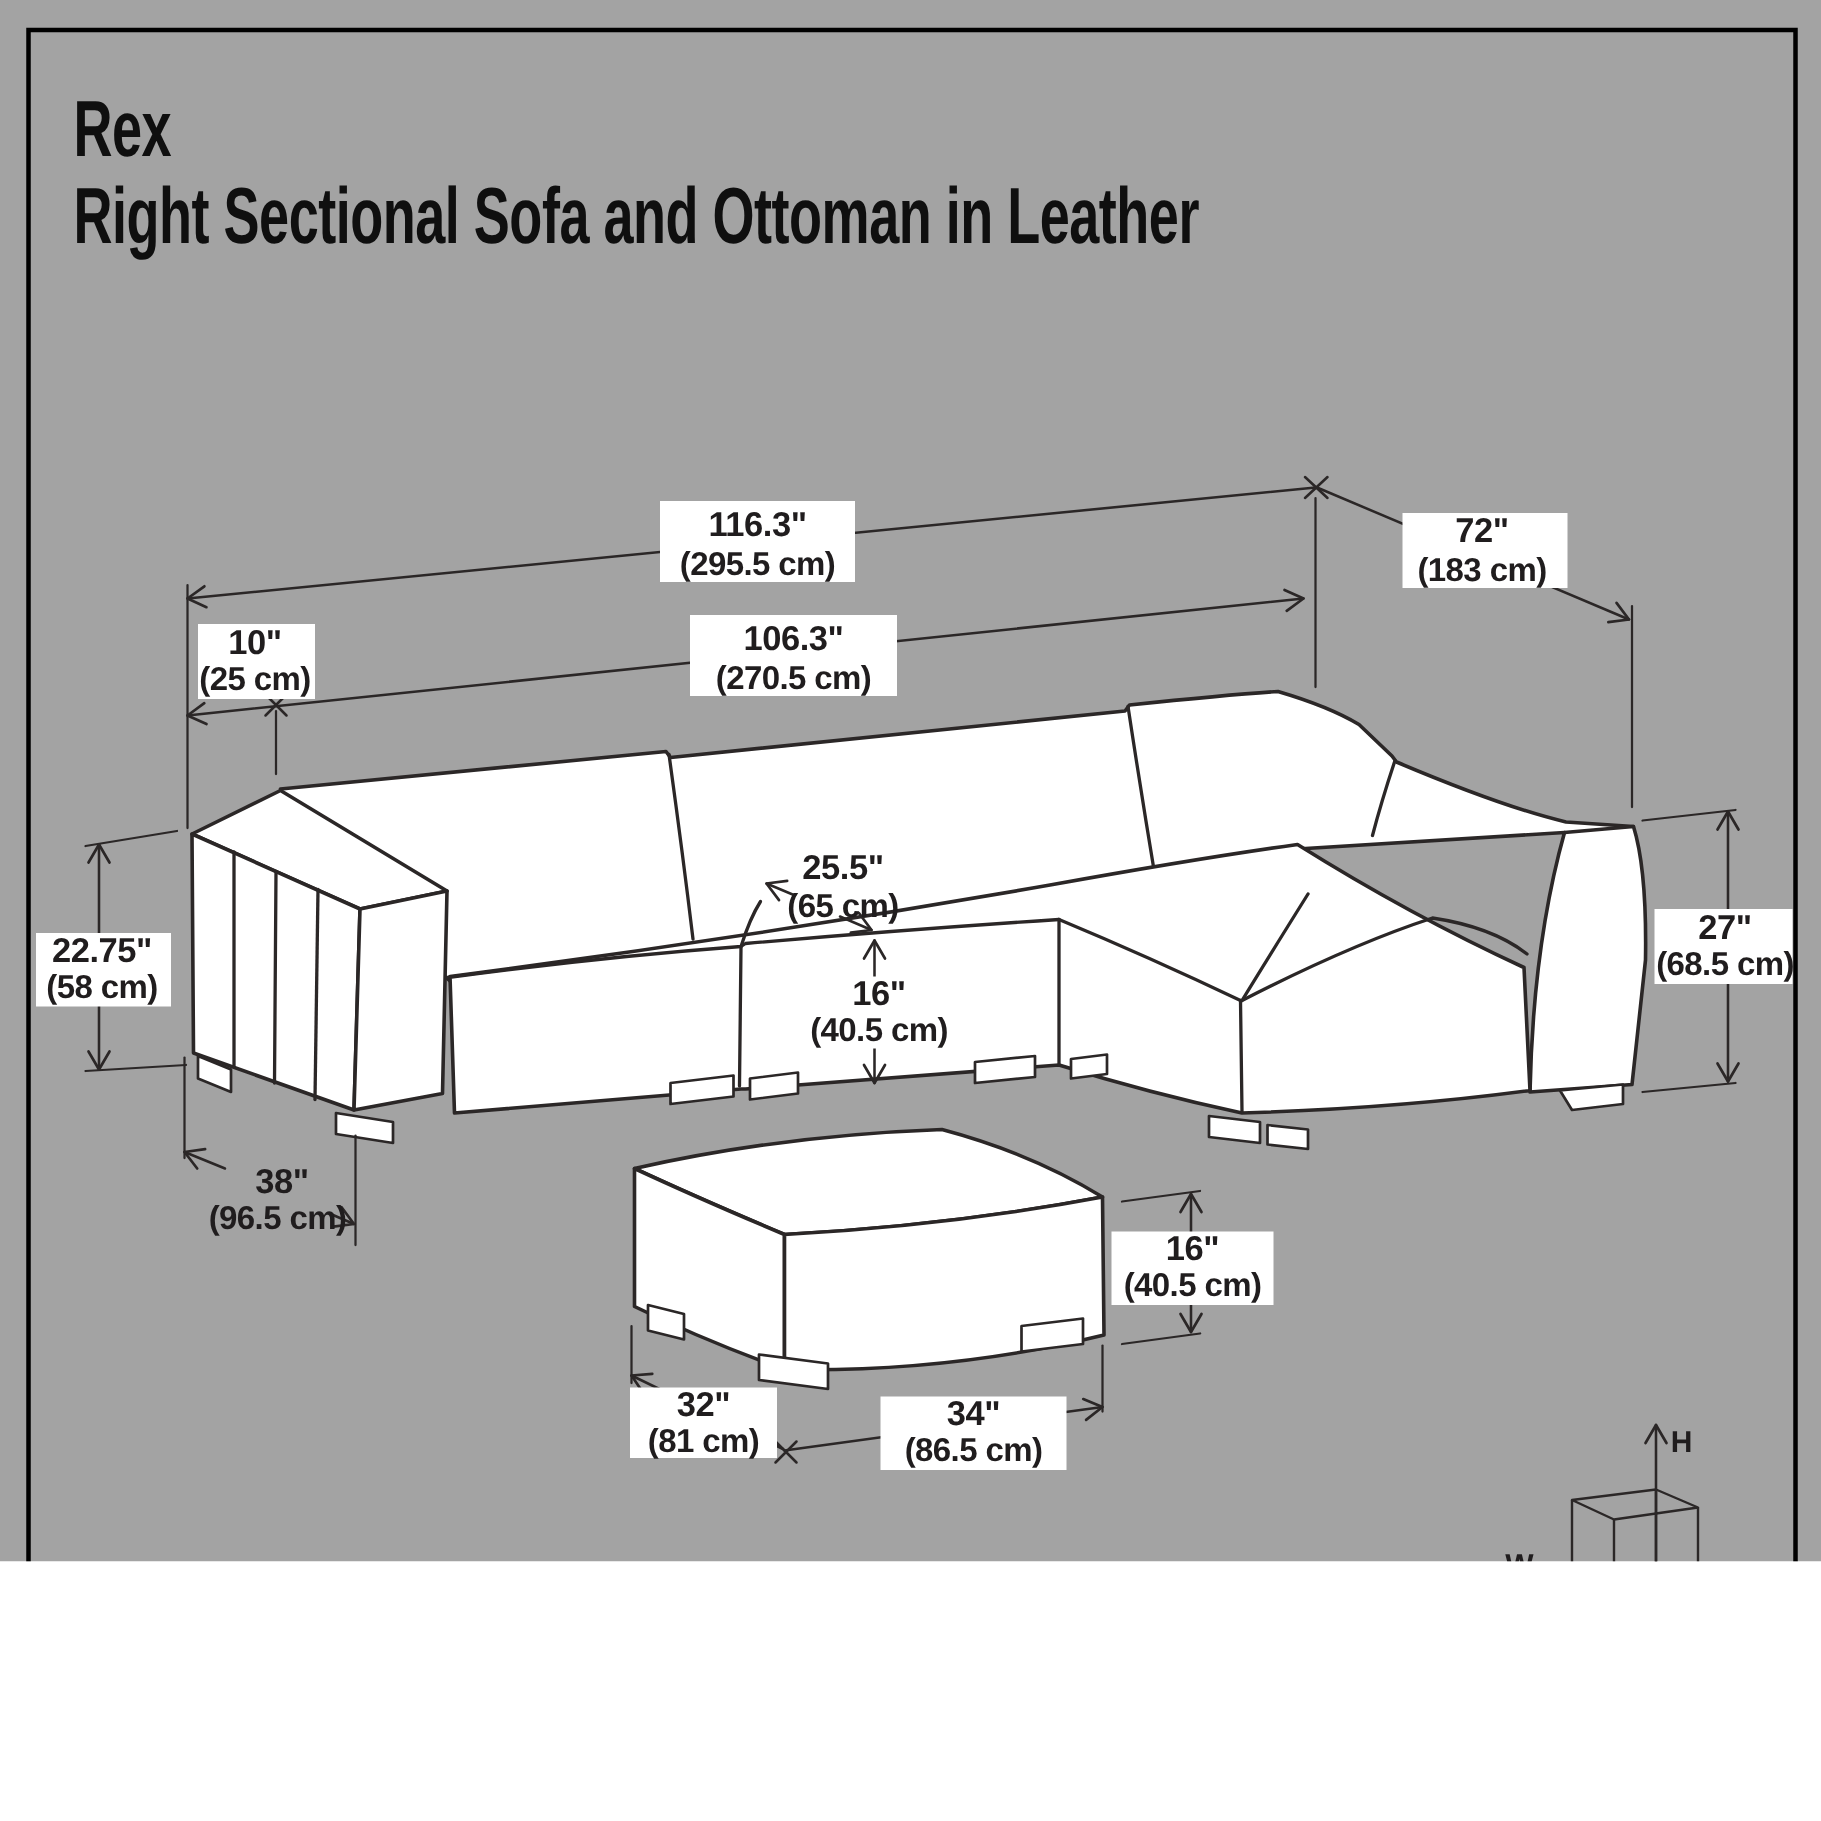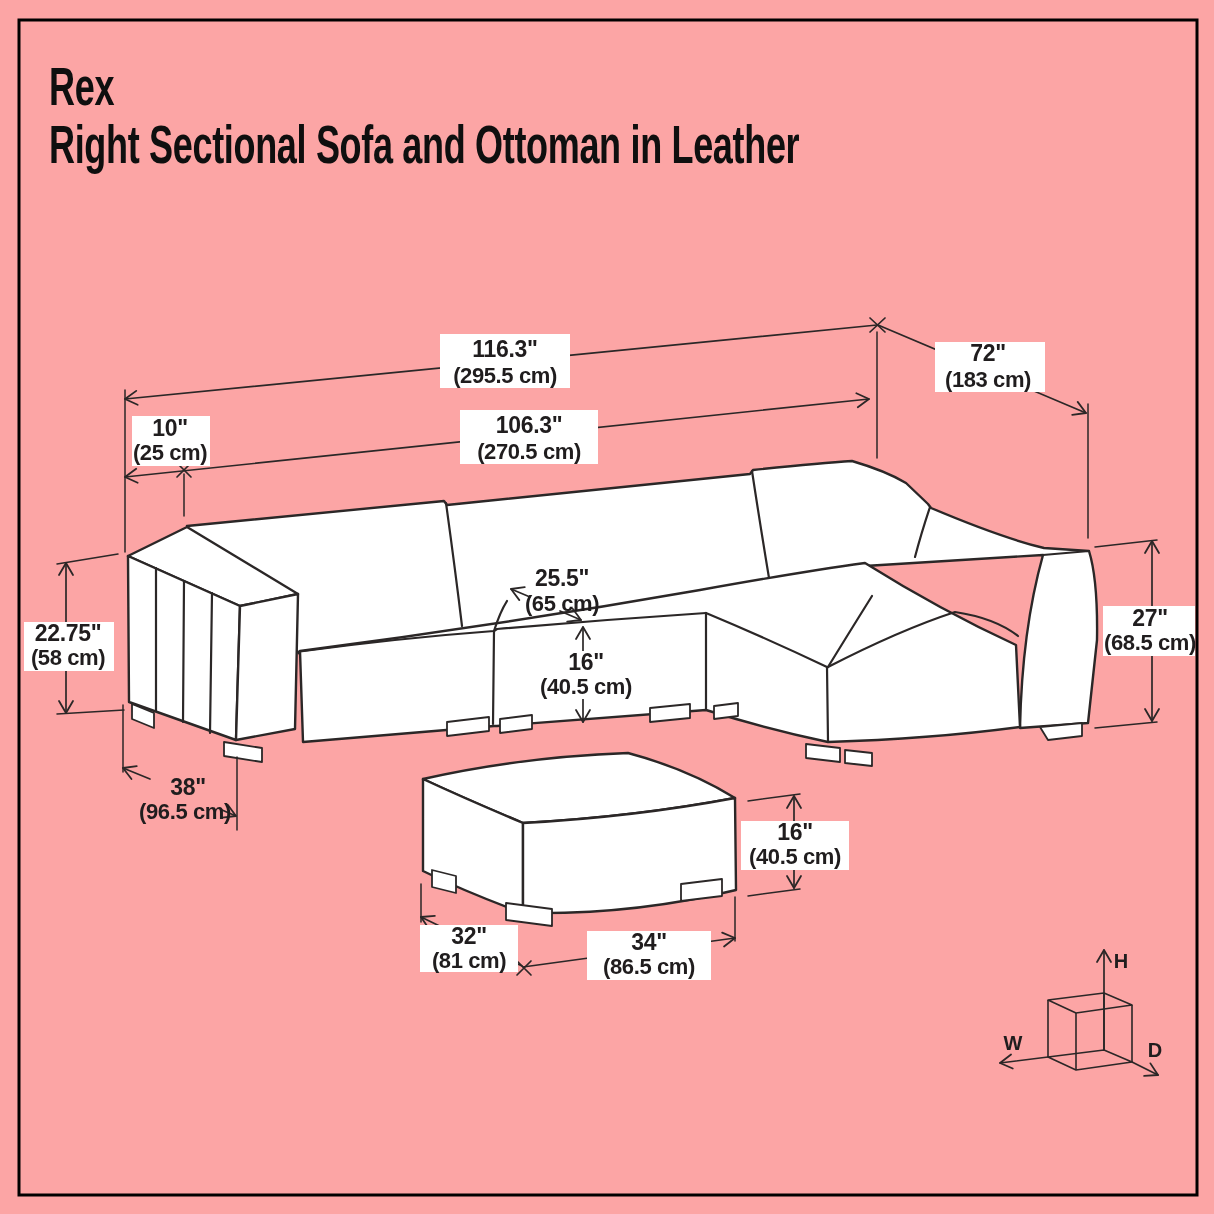--- a/index.html
+++ b/index.html
@@ -1,19 +1,19 @@
 <!DOCTYPE html>
 <html><head>
 <meta charset="utf-8">
 <style>
   html,body{margin:0;padding:0;background:#ffffff;}
   .sheet{
     position:relative;
-    width:1214px;height:1214px;
-    background:#fca5a5;
+    width:1214px;height:1041px;
+    background:#a3a3a3;
     font-family:"Liberation Sans", sans-serif;
     overflow:hidden;
   }
   .title-block{
     position:absolute;left:49px;top:58px;
     color:#0f0f0f;
     font-size:53px;font-weight:700;line-height:1.09;letter-spacing:-0.5px;
     transform:scaleX(0.68);transform-origin:left top;
     white-space:nowrap;
   }

